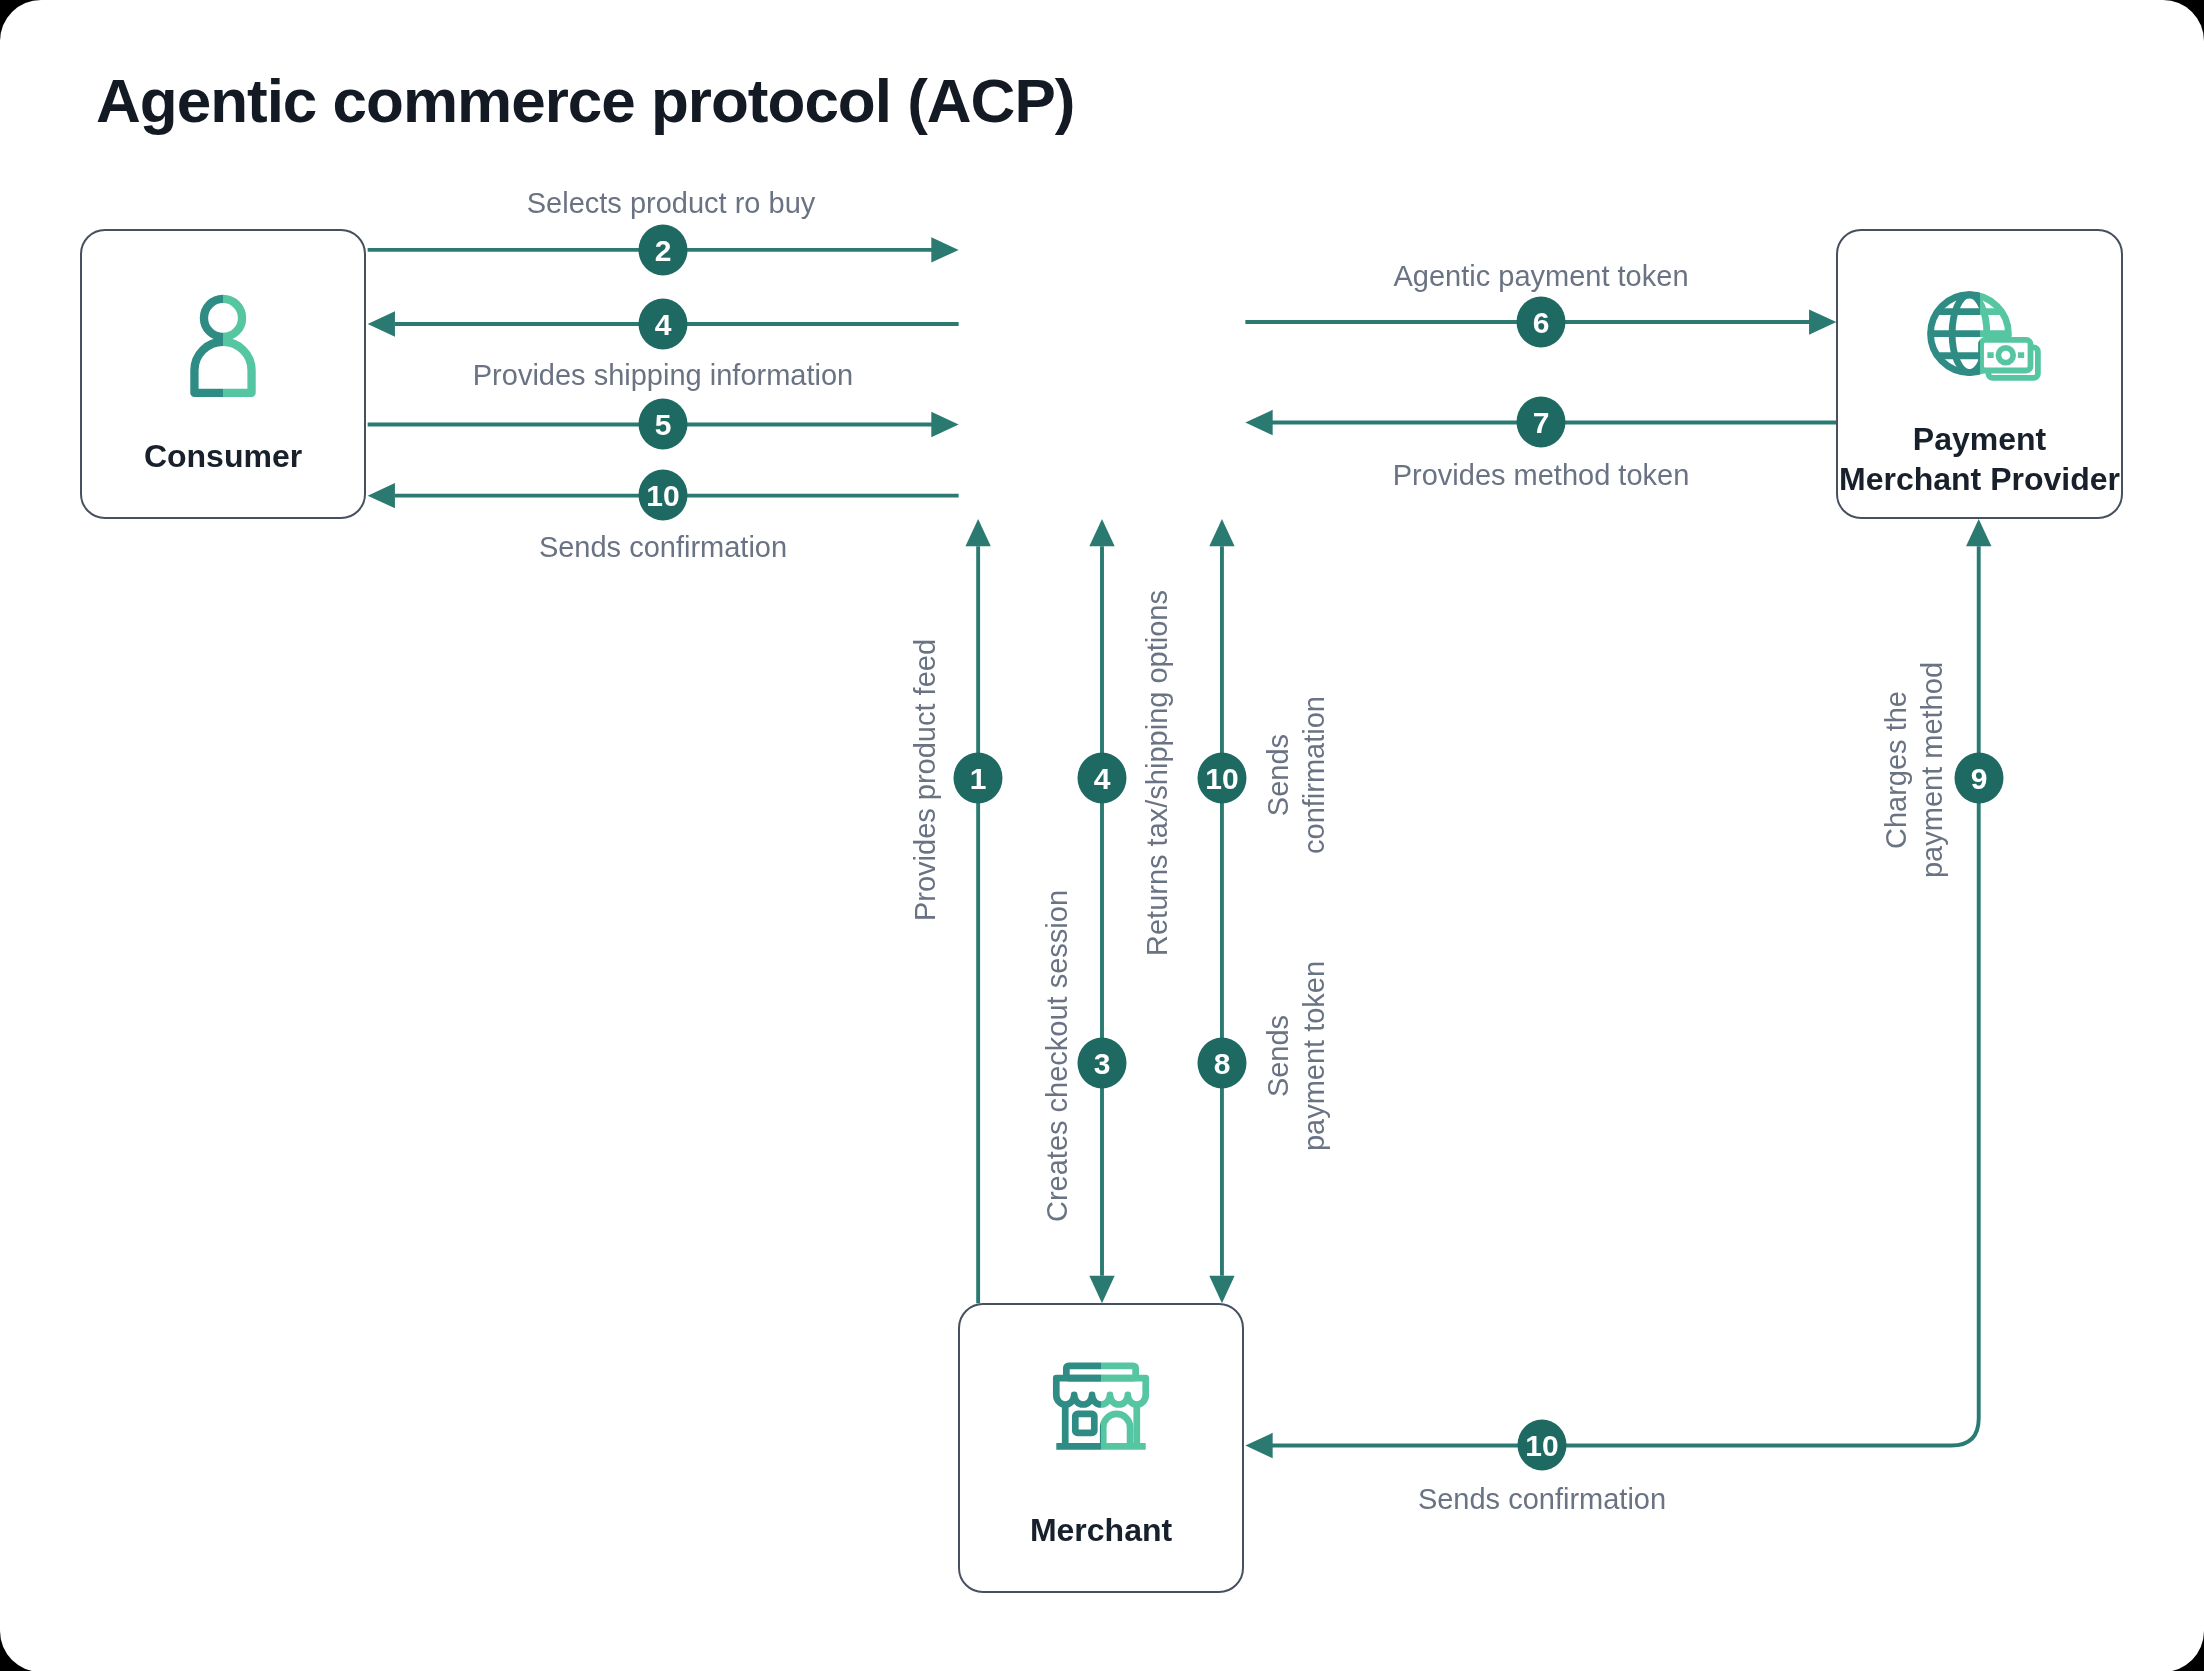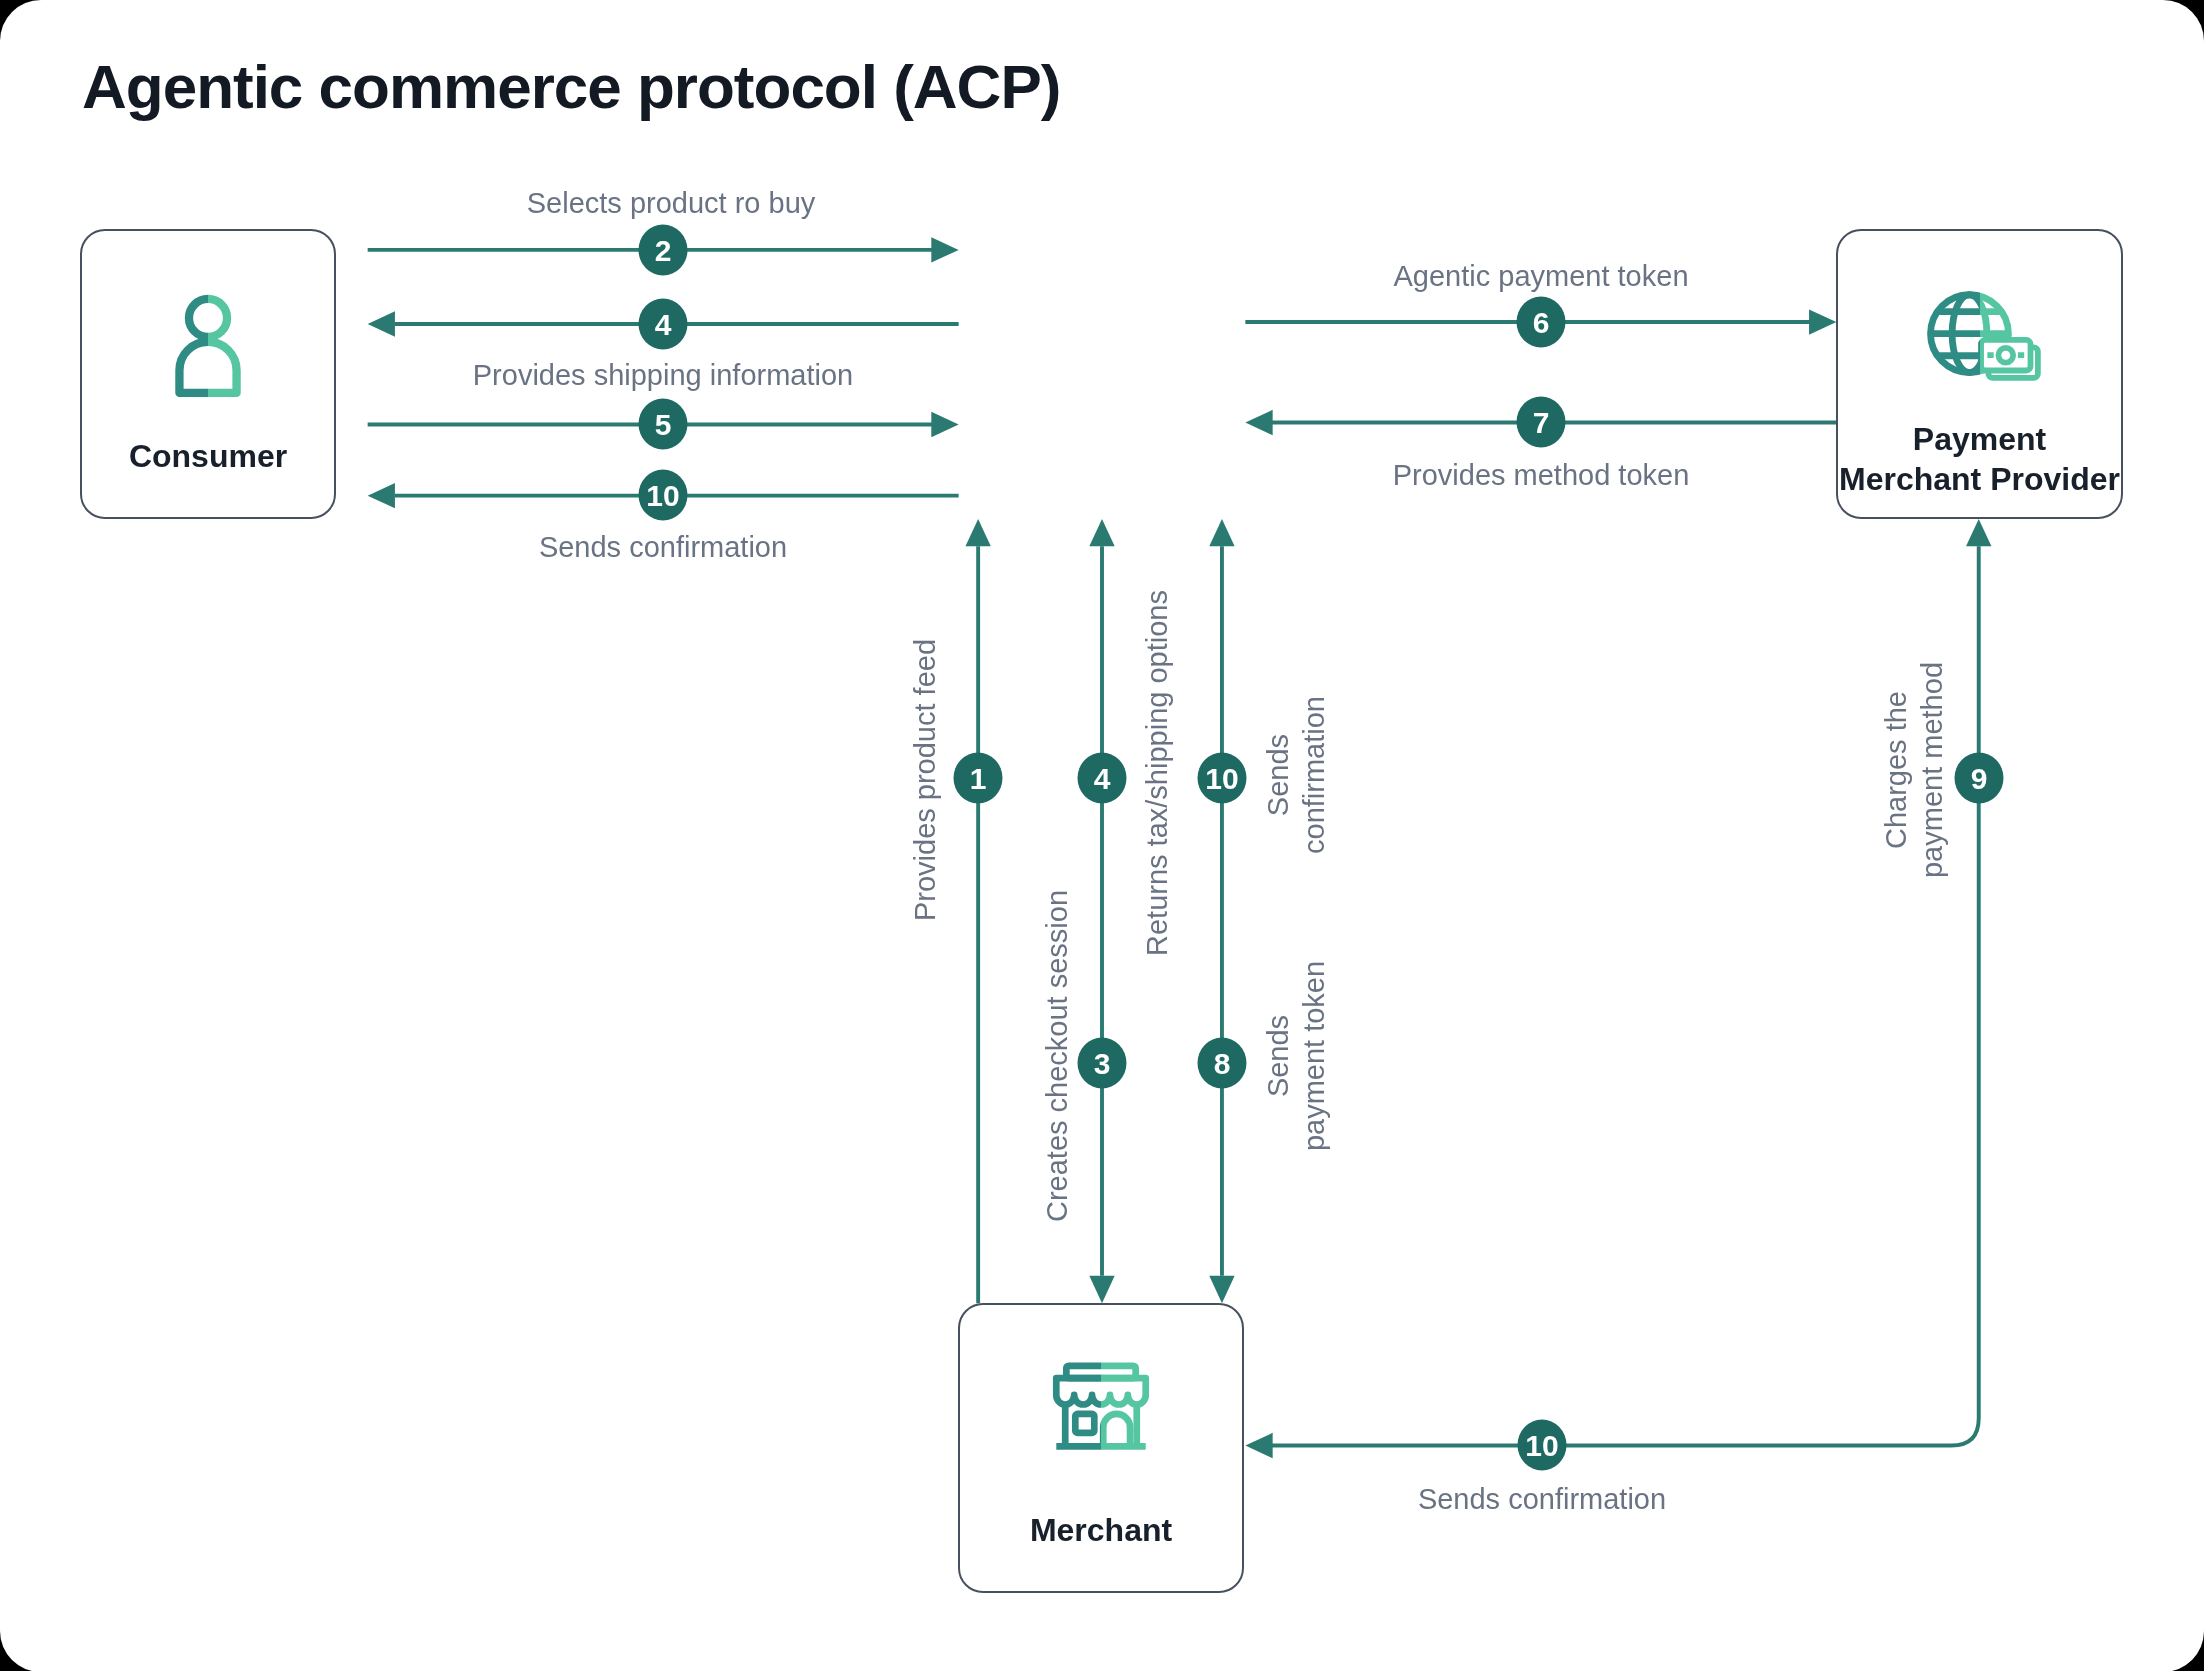--- a/index.html
+++ b/index.html
@@ -7,21 +7,21 @@
     position:relative;
     width:2204px; height:1672px;
     background:var(--canvas-bg,#fff);
     border-radius:41px;
     overflow:hidden;
     font-family:"Liberation Sans", sans-serif;
   }
   .page-title {
     position:absolute; left:82px; top:51px;
     font-size:62px; font-weight:700; color:var(--title-color,#131A24);
-    letter-spacing:-1px; white-space:nowrap; margin:0;
+    letter-spacing:-1px; white-space:nowrap; margin:14px;
   }
   .wires { position:absolute; left:0; top:0; }
   .node {
     position:absolute;
     background:#fff;
     border:2.9px solid var(--node-border,#47505E);
     border-radius:25px;
     box-sizing:border-box;
   }
   .node .icon { position:absolute; left:50%; transform:translateX(-50%); }
@@ -85,21 +85,21 @@
       <polygon points="1003,532 990,560 1016,560"></polygon>
       <polygon points="1130,532 1117,560 1143,560"></polygon>
       <polygon points="1130,1336 1117,1308 1143,1308"></polygon>
       <polygon points="1253,532 1240,560 1266,560"></polygon>
       <polygon points="1253,1336 1240,1308 1266,1308"></polygon>
       <polygon points="2029,532 2016,560 2042,560"></polygon>
       <polygon points="1277,1482 1305,1469 1305,1495"></polygon>
     </g>
   </svg>
 
-  <div class="node" style="left:80px;top:229px;width:256px;height:290px">
+  <div class="node" style="left:80px;top:229px;width:286px;height:290px">
     <svg class="icon" style="top:56px" width="119" height="119" viewBox="0 0 100 100">
       <defs>
         <linearGradient id="g1" gradientUnits="userSpaceOnUse" x1="0" y1="0" x2="100" y2="0">
           <stop offset="0.5" style="stop-color:var(--icon-dark)"></stop>
           <stop offset="0.5" style="stop-color:var(--icon-light)"></stop>
         </linearGradient>
       </defs>
       <g fill="none" stroke="url(#g1)" stroke-width="7">
         <circle cx="50" cy="26" r="16"></circle>
         <path d="M26,89 L26,70 A24,24 0 0 1 74,70 L74,89 Z" stroke-linejoin="round"></path>

